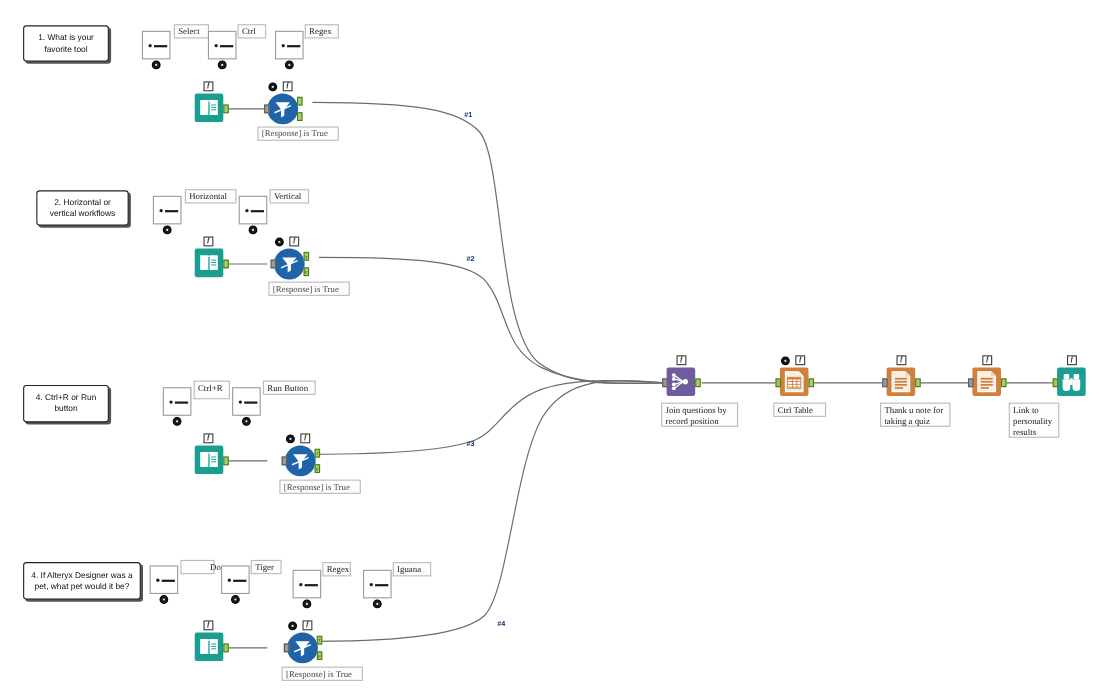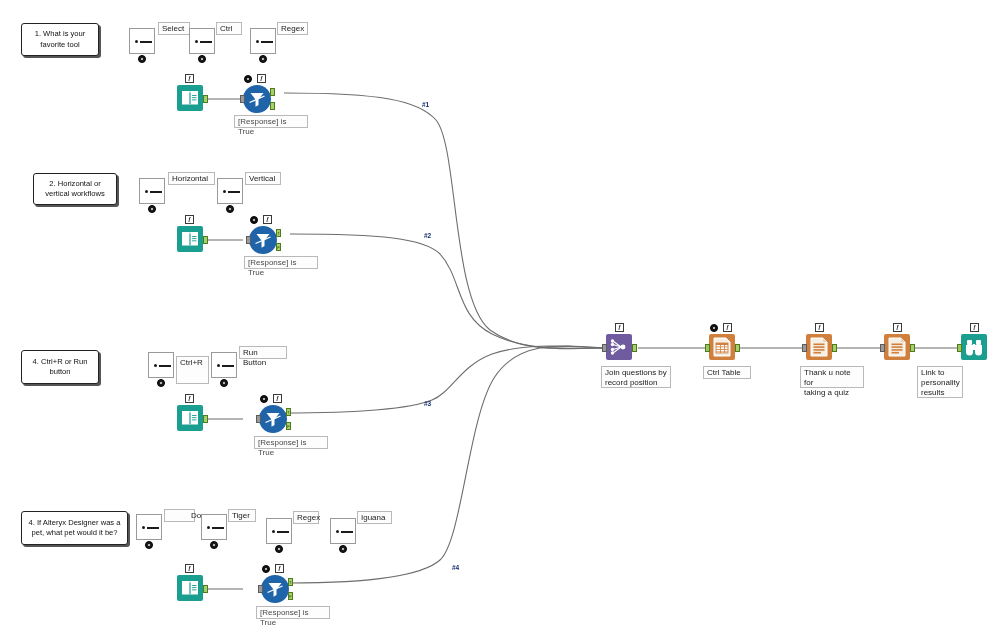--- a/index.html
+++ b/index.html
@@ -32,20 +32,21 @@
   .tlabel{
     position:absolute;
     background:#fdfdfd;
     border:1px solid #b9b9b9;
     font-size:8px;
     color:#222;
     line-height:1.25;
     padding:1px 3px;
     box-sizing:border-box;
     white-space:pre-line;
+    font-family:Liberation Serif, serif;
   }
   .tlabel.grey{color:#4a4a4a;}
 
   
   .tool{position:absolute;width:28px;height:28px;}
 
   
   .ti{
     position:absolute;width:26px;height:26px;
     background:#ffffff;border:1px solid #9a9a9a;
@@ -236,21 +237,21 @@
   <div class="qbox" style="left:21px;top:350px;width:78px;height:34px;">4. Ctrl+R or Run
 button</div>
 
   <div class="tool" style="left:148px;top:352px;">
     <div class="ti">
         <span class="dot"></span>
         <span class="dash"></span>
       </div>
     <div class="cfgdot under" style="left:9px;top:27px;"></div>
   </div>
-  <div class="tlabel" style="left:176px;top:346px;width:33px;height:28px;margin-top:10px;">Ctrl+R</div>
+  <div class="tlabel" style="left:176px;top:346px;width:33px;height:17px;">Ctrl+R</div>
 
   <div class="tool" style="left:211px;top:352px;">
     <div class="ti">
         <span class="dot"></span>
         <span class="dash"></span>
       </div>
     <div class="cfgdot under" style="left:9px;top:27px;"></div>
   </div>
   <div class="tlabel" style="left:239px;top:346px;width:48px;height:13px;">Run Button</div>
 

